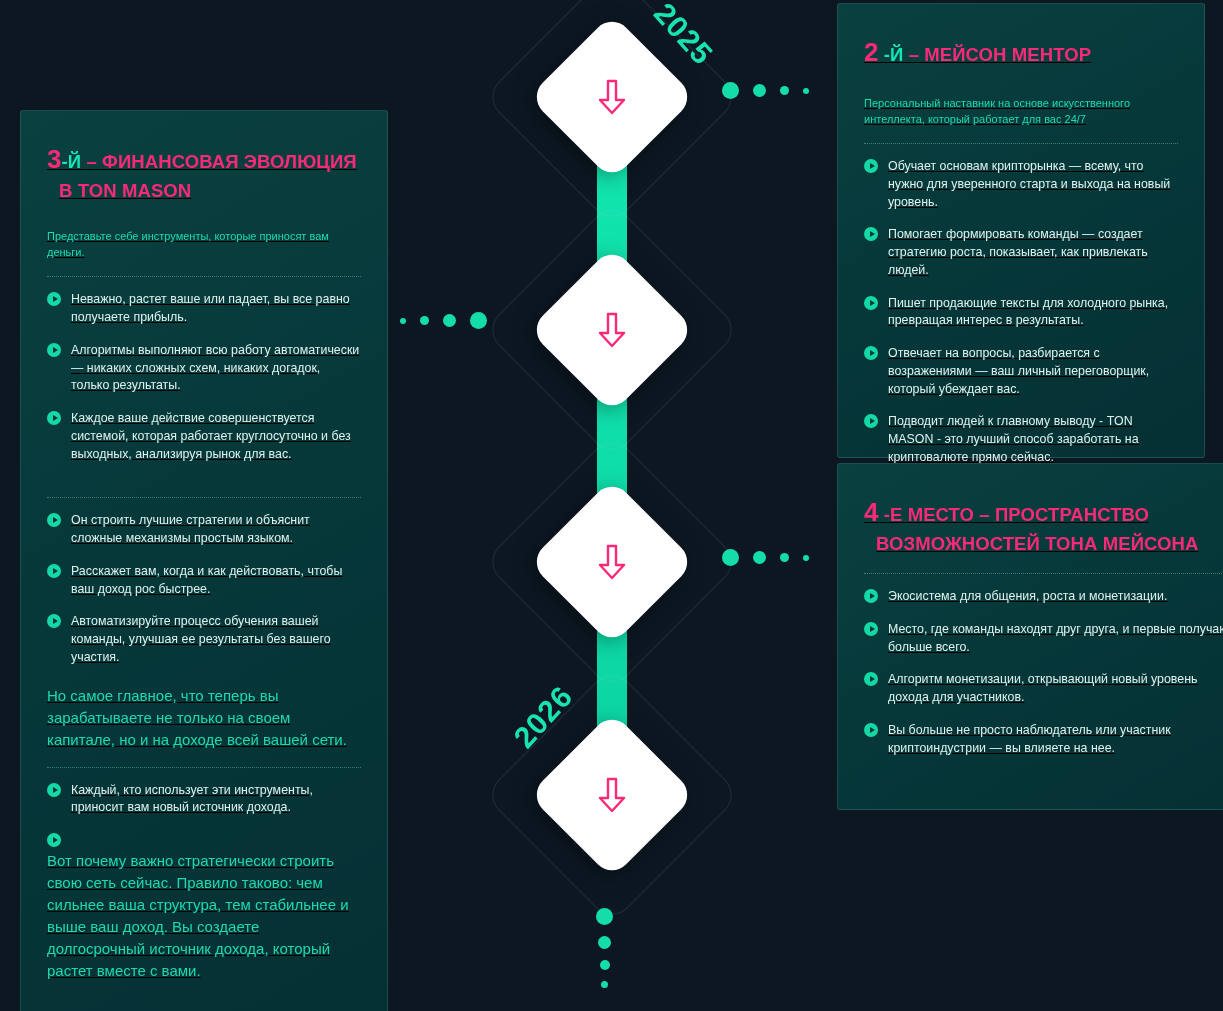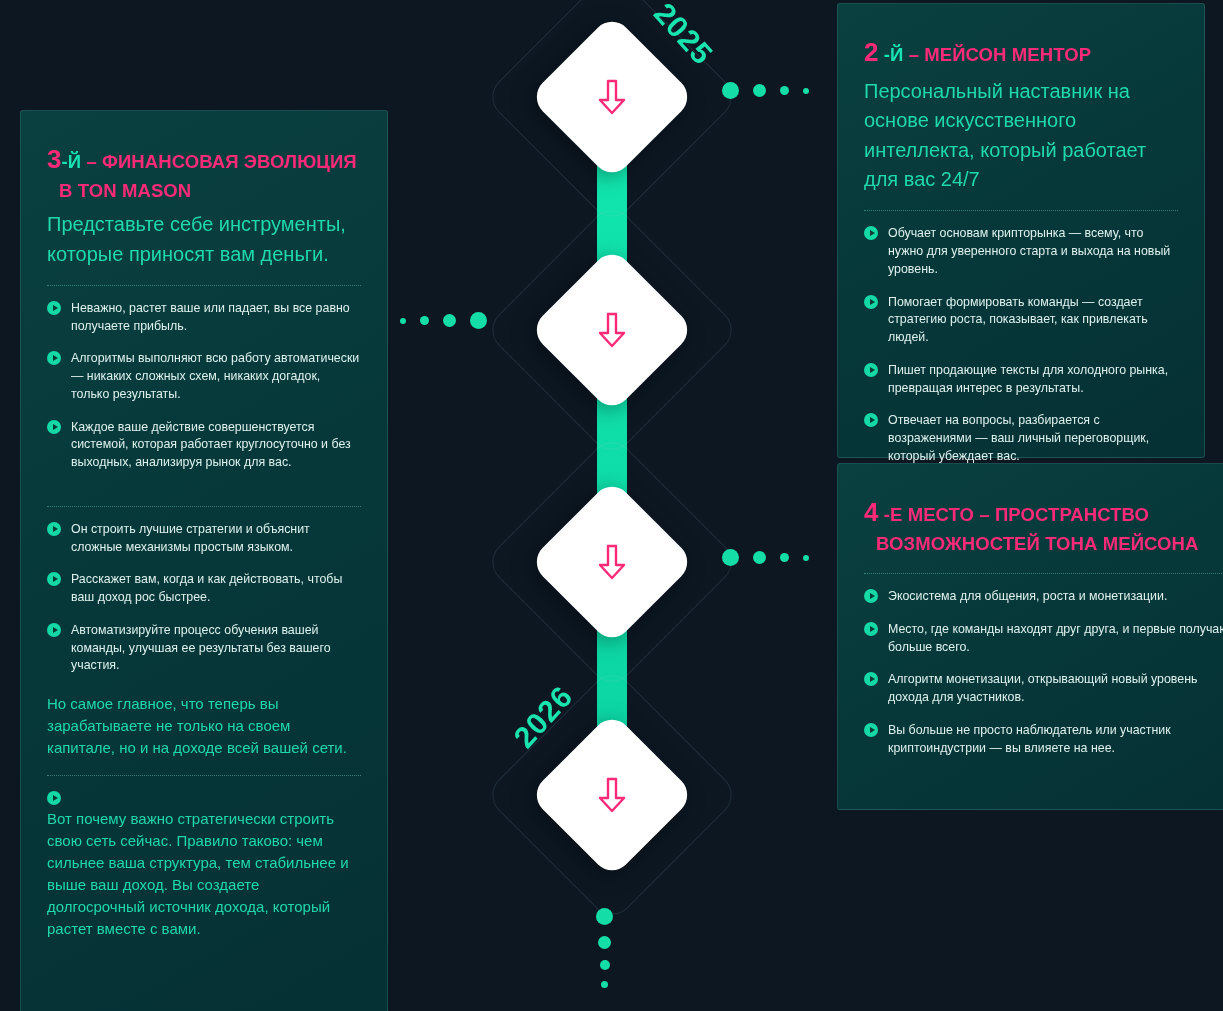--- a/index.html
+++ b/index.html
@@ -15,42 +15,43 @@
 
   .stage { position: absolute; inset: 0; }
 
   
   .card {
     position: absolute;
     background: linear-gradient(150deg, #0a4040 0%, #06383a 45%, #053034 100%);
     border: 1px solid rgba(120, 200, 190, 0.18);
     border-radius: 3px;
     padding: 30px 26px 16px 26px;
+    text-decoration: underline;
   }
 
   .card-title {
     font-size: 18.5px;
     font-weight: bold;
     line-height: 1.42;
     letter-spacing: 0.1px;
     color: #fa2a78;
     text-transform: uppercase;
   }
   .card-title .num {
     font-size: 26px;
     font-weight: bold;
     color: #fa2a78;
     letter-spacing: 0px;
   }
   .card-title .suffix-teal { color: #18e3b4; }
   .card-title .line2 { display: block; margin-left: 12px; }
 
   .lede {
-    margin-top: 6px;
-    font-size: 20px;
+    margin-top: 24px;
+    font-size: 11px;
     line-height: 1.47;
     color: #1fd9ad;
   }
 
   .divider {
     margin: 16px 0 14px 0;
     height: 1px;
     border-top: 1px dotted rgba(120, 210, 195, 0.45);
   }
 
@@ -294,20 +295,24 @@
       </li>
     </ul>
 
     <div style="height:18px"></div>
     <div class="para">Но самое главное, что теперь вы зарабатываете не только на своем капитале, но и на доходе всей вашей сети.</div>
     <div class="divider"></div>
 
     <ul class="bullets">
       <li>
         <span class="bullet-icon"></span>
+        <span>Каждый, кто использует эти инструменты, приносит вам новый источник дохода.</span>
+      </li>
+      <li>
+        <span class="bullet-icon"></span>
       </li>
     </ul>
 
     <div style="height:18px"></div>
     <div class="para">Вот почему важно стратегически строить свою сеть сейчас. Правило таково: чем сильнее ваша структура, тем стабильнее и выше ваш доход. Вы создаете долгосрочный источник дохода, который растет вместе с вами.</div>
   </div>
 
   <div class="card" id="card-mentor">
     <div class="card-title">
       <span class="num">2</span> <span class="suffix-teal">-й</span> <span>– МЕЙСОН МЕНТОР</span>

